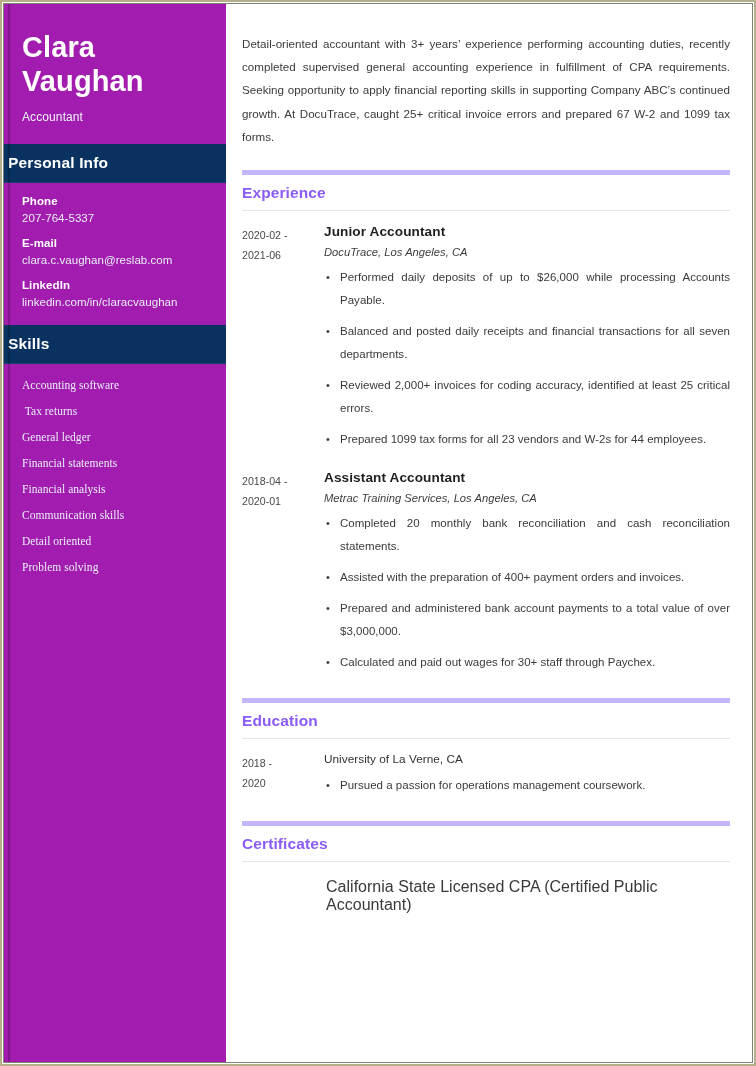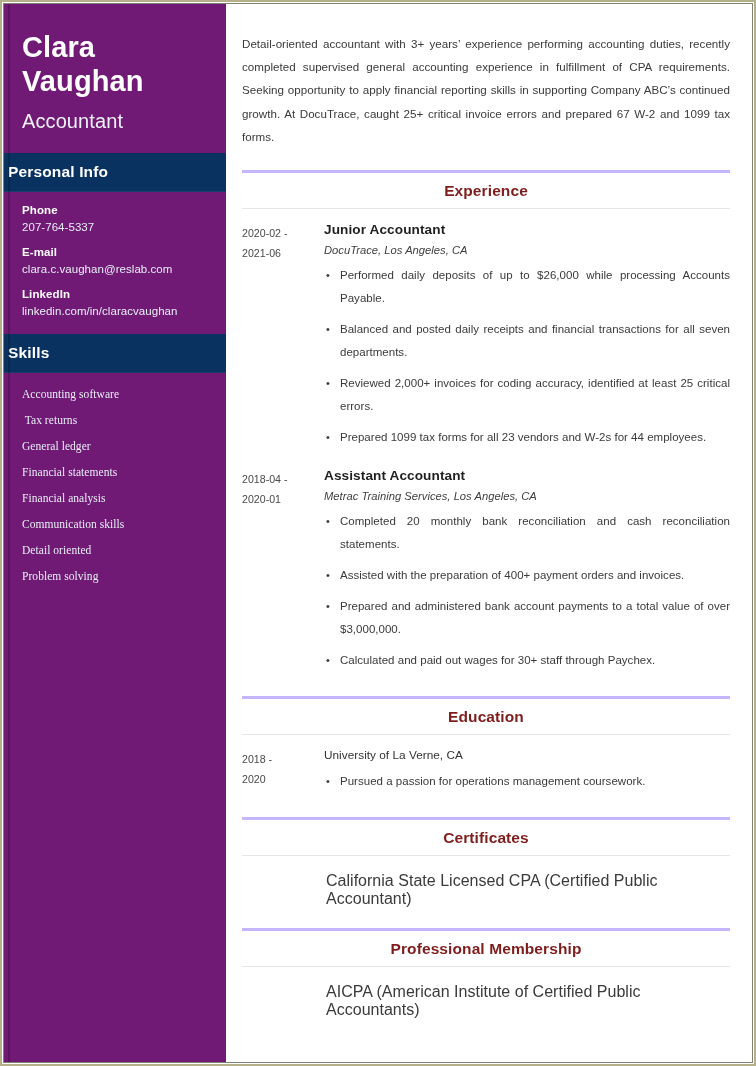--- a/index.html
+++ b/index.html
@@ -27,21 +27,21 @@
     border: 1px solid #7d8272;
     display: flex;
     box-sizing: border-box;
     background: #ffffff;
   }
 
   
   .sidebar {
     width: 222px;
     flex: 0 0 222px;
-    background: #701a75;
+    background: #a21caf;
     color: #ffffff;
     position: relative;
     box-sizing: border-box;
     padding: 0;
   }
   .sidebar::before {
     content: "";
     position: absolute;
     left: 4px;
     top: 0;
@@ -55,21 +55,21 @@
   }
   .name {
     font-size: 29px;
     font-weight: bold;
     line-height: 1.18;
     letter-spacing: 0.1px;
     color: #ffffff;
     margin: 0;
   }
   .job-title {
-    font-size: 20px;
+    font-size: 12px;
     font-weight: normal;
     margin-top: 12px;
     color: #eef3f8;
     letter-spacing: 0.1px;
   }
 
   .side-heading {
     background: #0a3261;
     font-size: 15.5px;
     font-weight: bold;
@@ -124,26 +124,25 @@
     text-align: justify;
     margin: 0 0 22px 0;
     letter-spacing: 0.02px;
   }
 
   .section { margin-bottom: 4px; }
 
   .section-title {
     font-size: 15.5px;
     font-weight: bold;
-    color: #7f1d1d;
+    color: #8b5cf6;
     padding: 9px 0 8px 0;
-    border-top: 3px solid #c4b5fd;
+    border-top: 5px solid #c4b5fd;
     border-bottom: 1px solid #e6e6e6;
     letter-spacing: 0.1px;
-    text-align: center;
   }
 
   .entry {
     display: flex;
     padding: 13px 0 0 0;
   }
   .entry-dates {
     flex: 0 0 78px;
     font-size: 10.6px;
     color: #4a4a4a;
@@ -318,20 +317,16 @@
         </div>
       </section>
 
       <div class="spacer-lg"></div>
 
       <section class="section">
         <div class="section-title">Certificates</div>
         <div class="simple-entry">California State Licensed CPA (Certified Public Accountant)</div>
       </section>
 
-      <section class="section">
-        <div class="section-title">Professional Membership</div>
-        <div class="simple-entry">AICPA (American Institute of Certified Public Accountants)</div>
-      </section>
 
     </main>
   </div>
 </div>
 
 </body></html>

